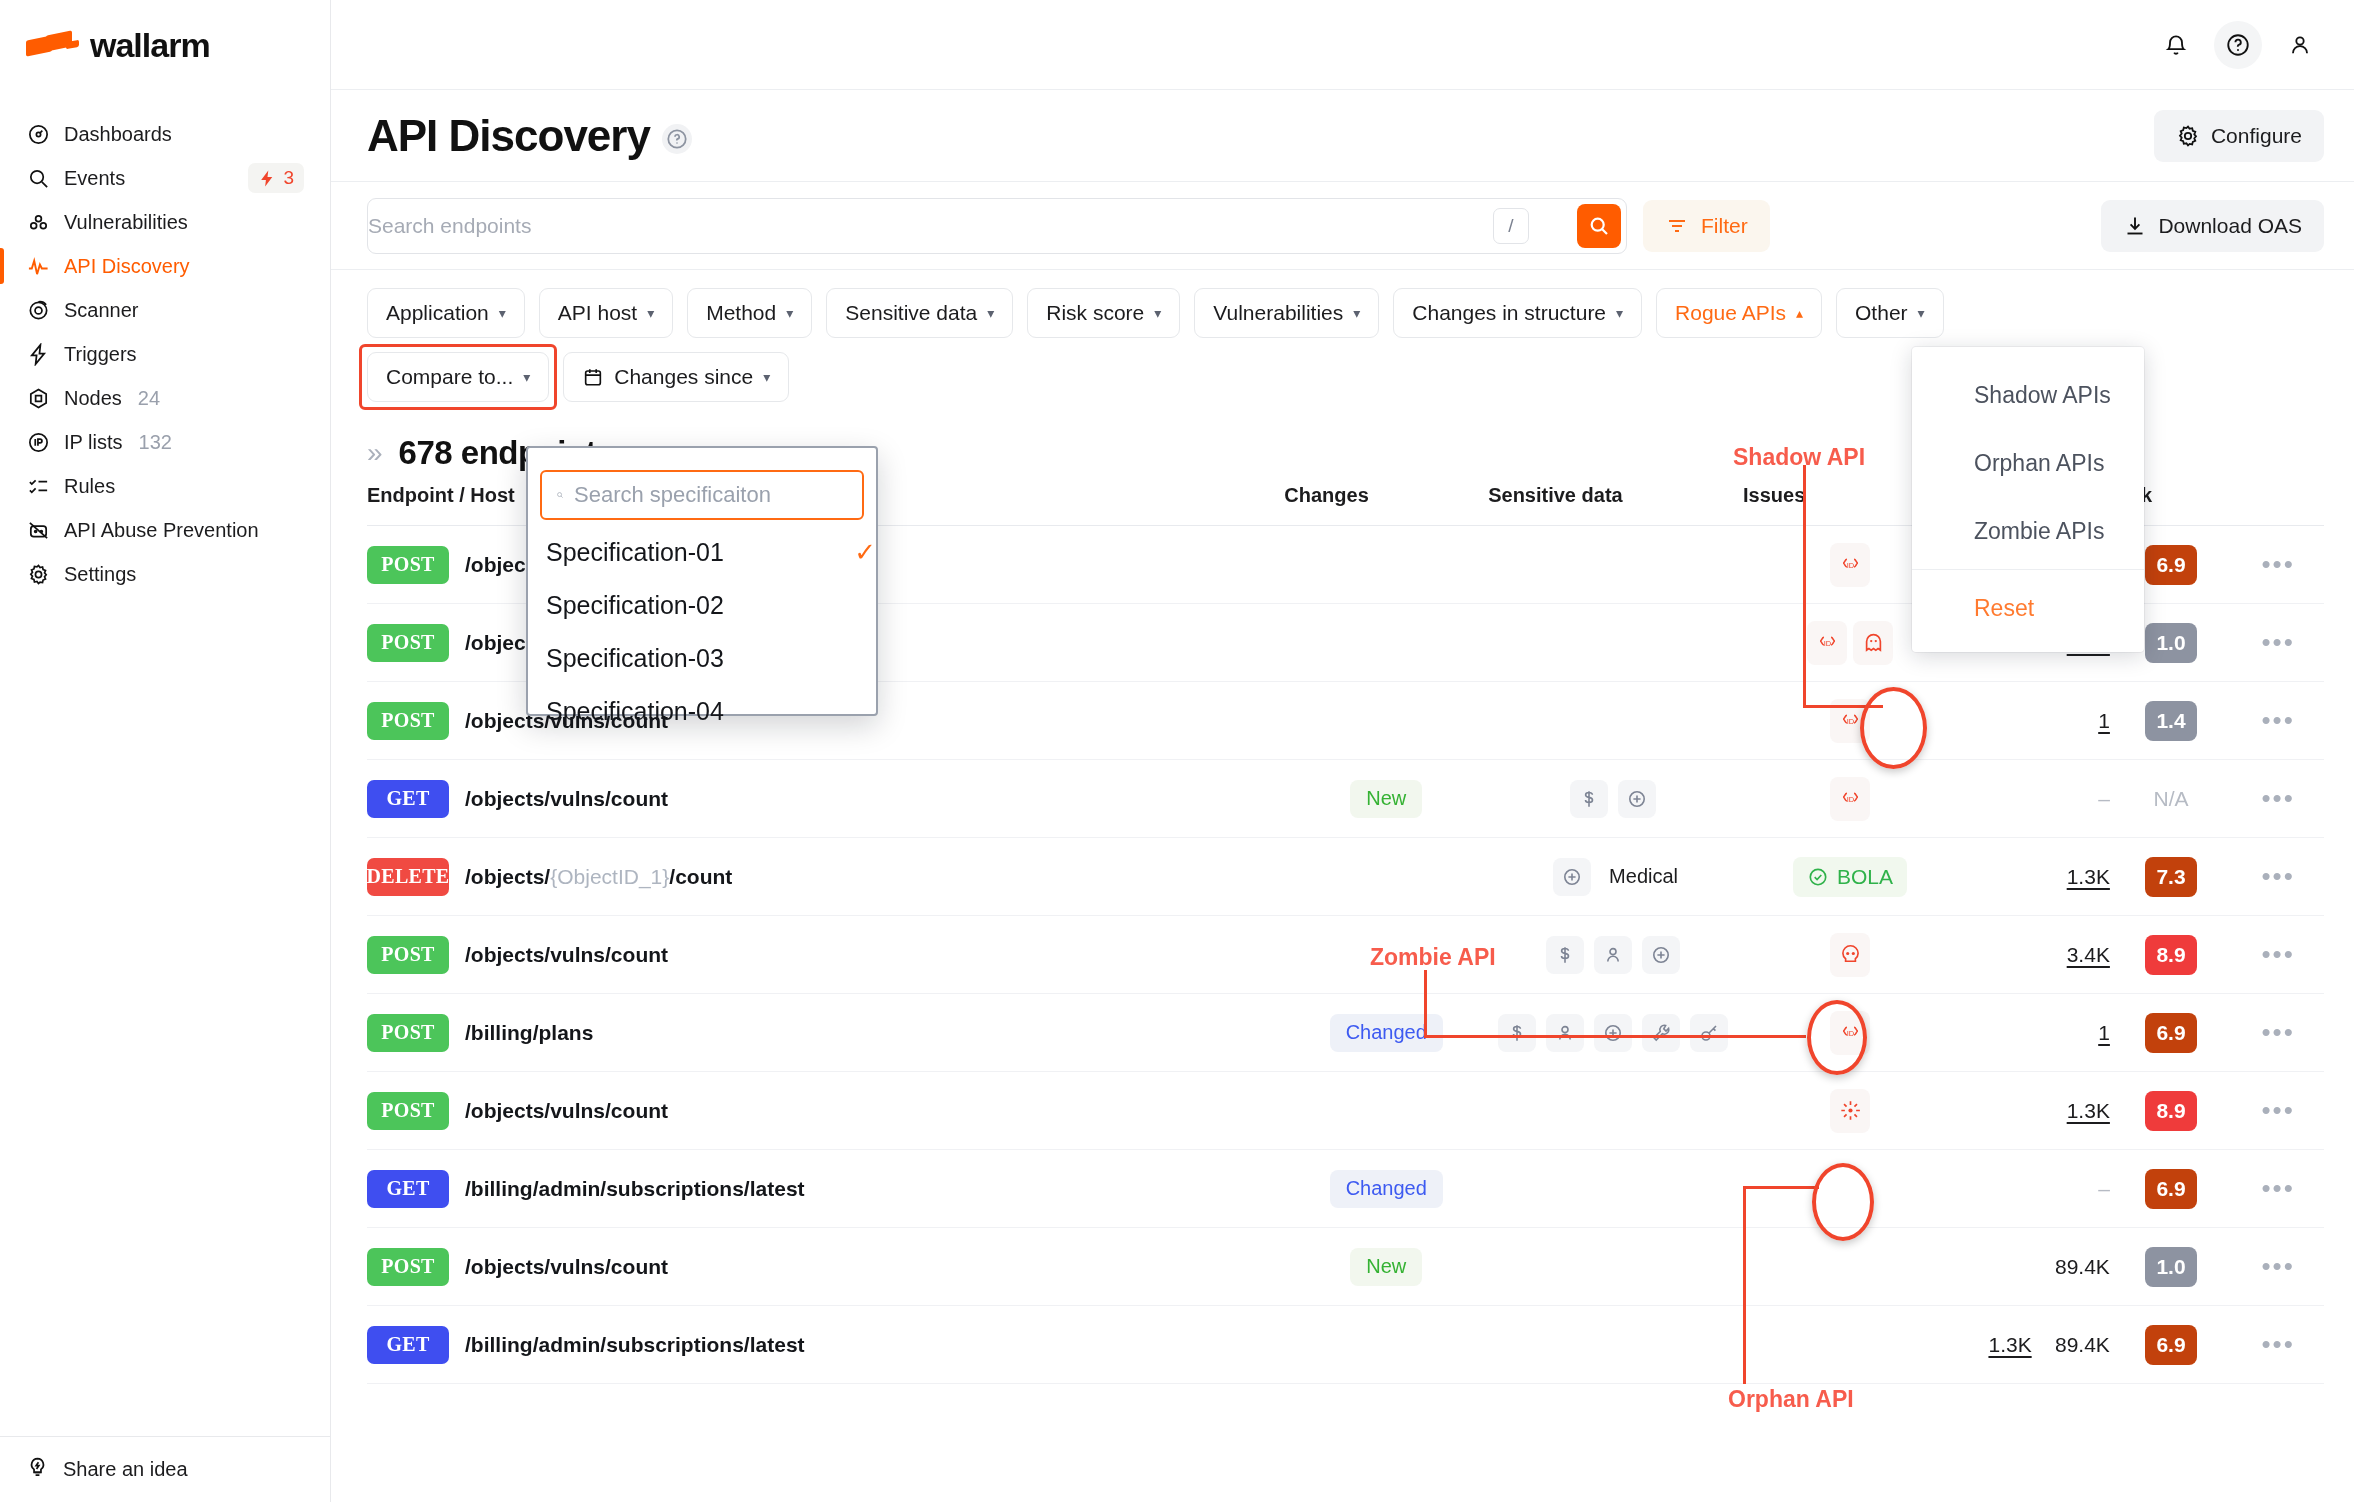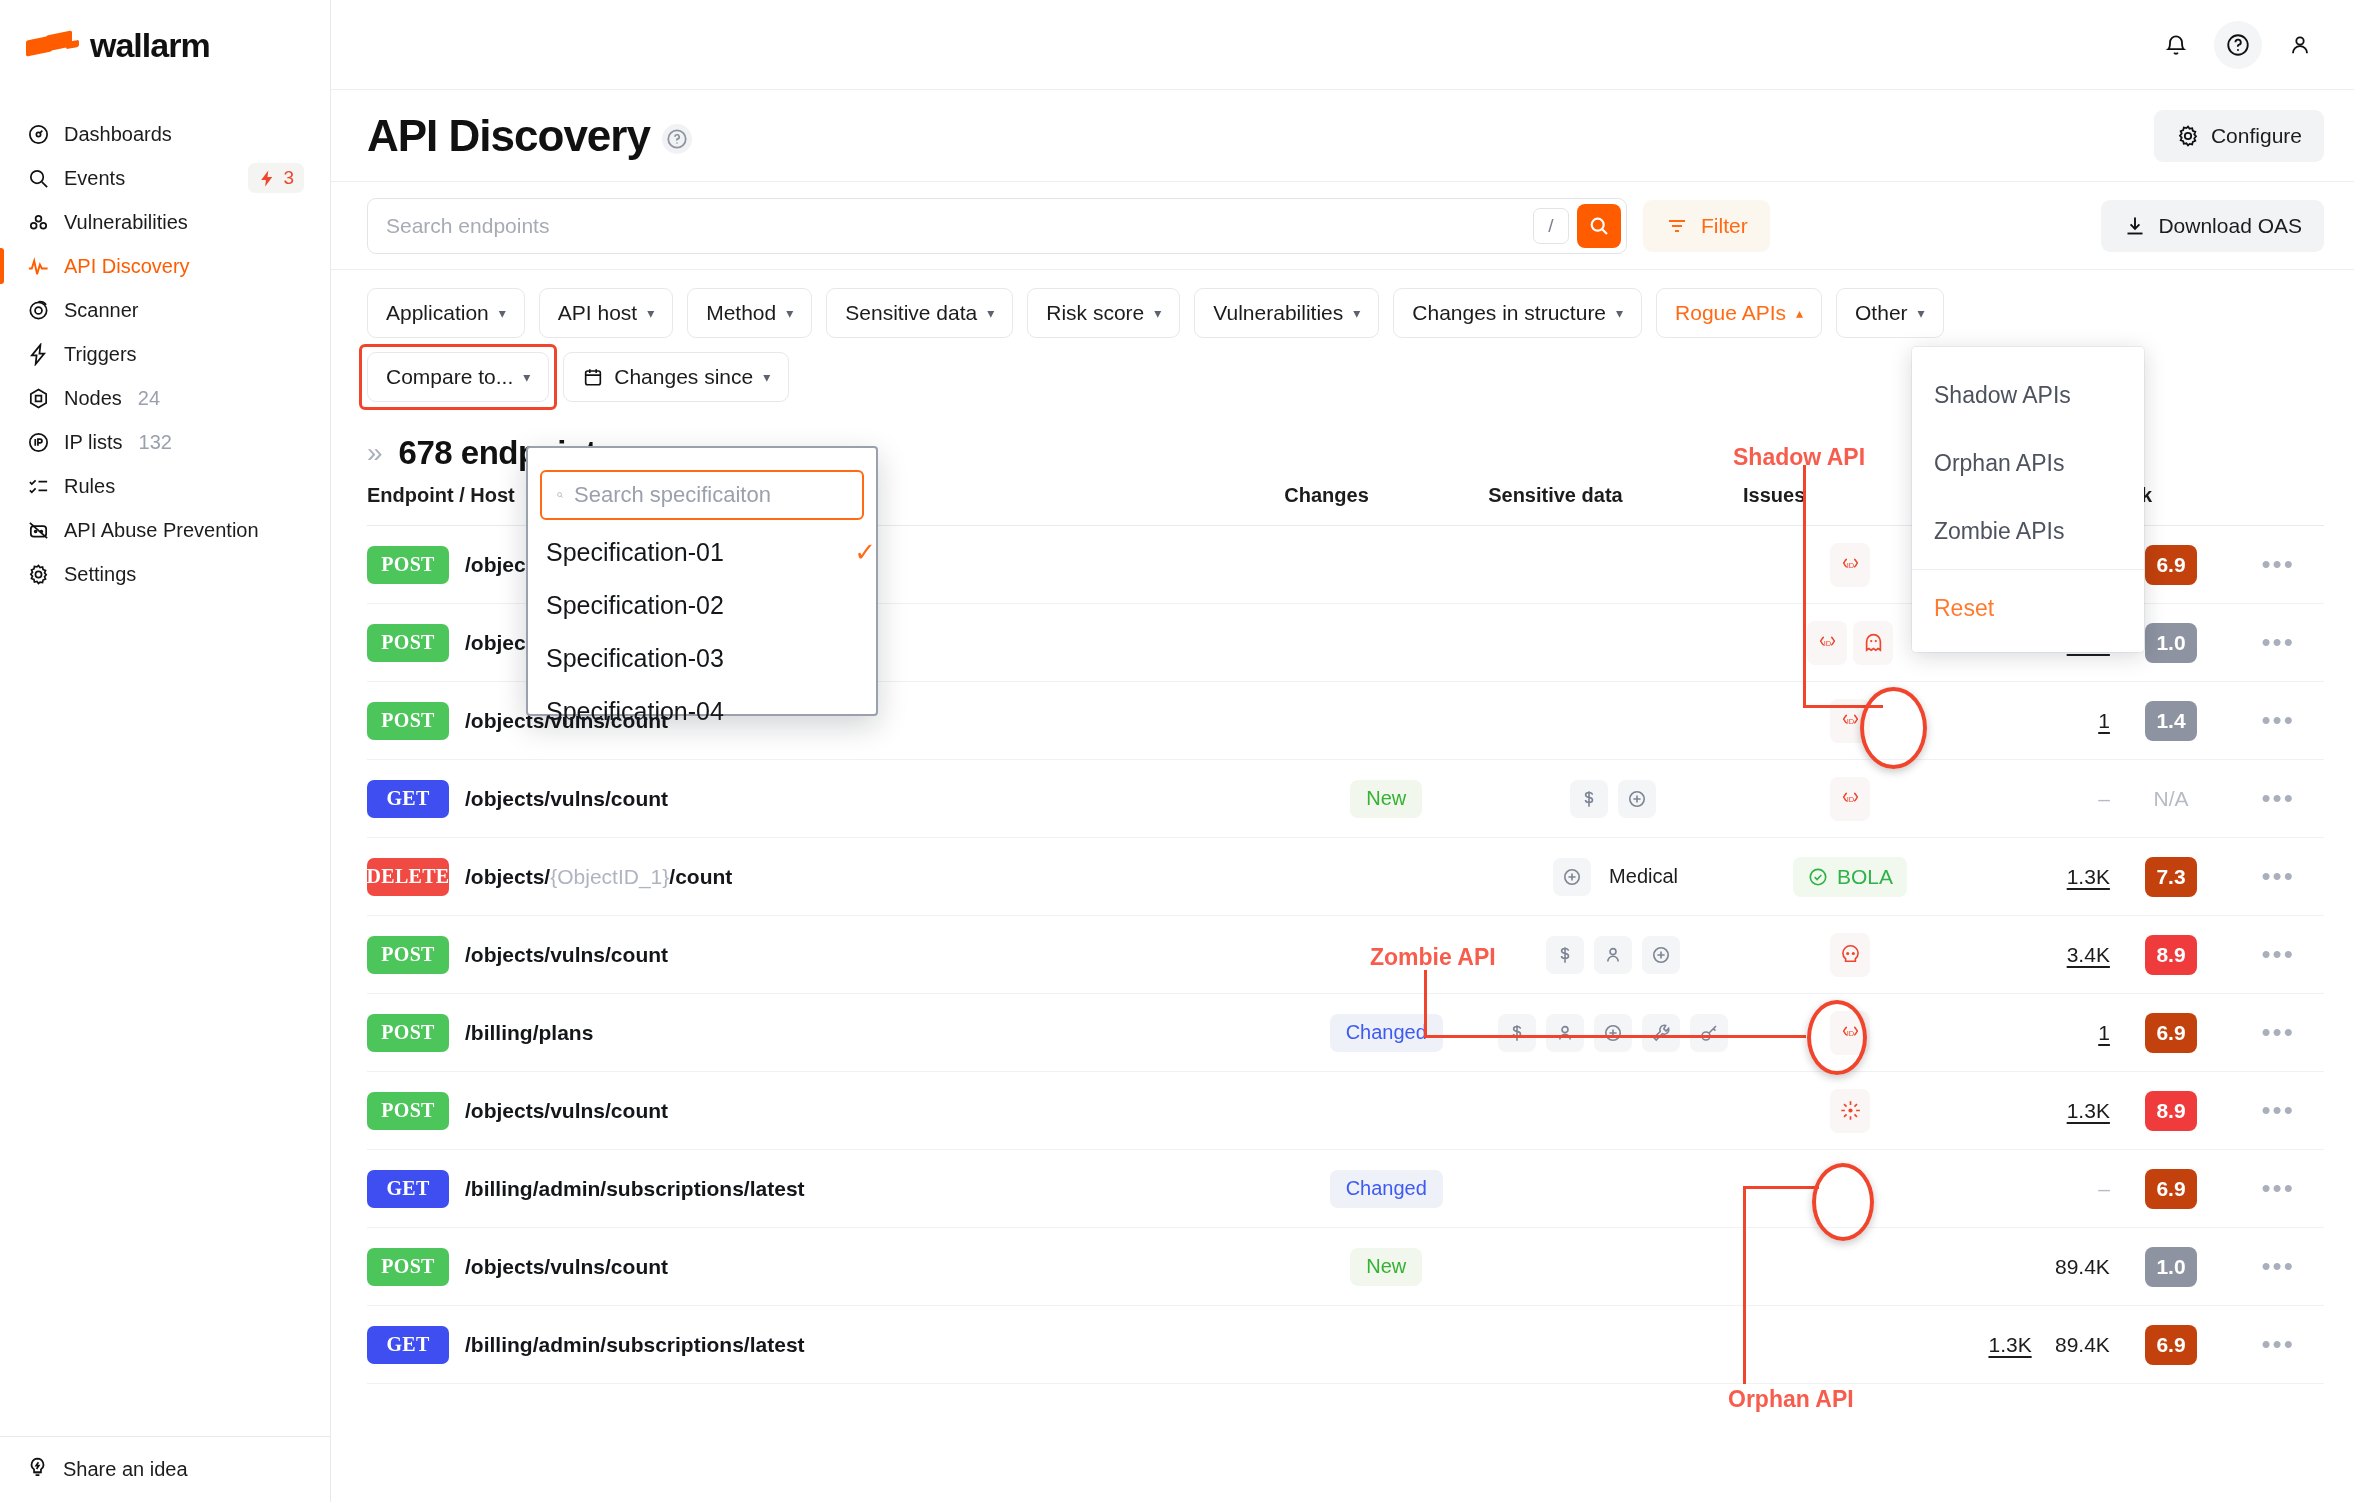--- a/index.html
+++ b/index.html
@@ -84,22 +84,23 @@
     height: 52px; padding: 0 22px; display: flex; align-items: center; gap: 11px;
     font-size: 21px; color: #1c1c1e; cursor: pointer; font-family: inherit;
   }
 
   .search-row {
     height: 88px; display: flex; align-items: center; padding: 0 30px 0 36px; gap: 16px;
     border-bottom: 1px solid #eceef1;
   }
   .search-box {
     flex: 1 1 auto; height: 56px; border: 1px solid #e2e4e8; border-radius: 9px;
-    display: flex; align-items: center; padding-left: 18px; padding-right: 5px; background: #fff;
+    display: flex; align-items: center; padding-right: 5px; background: #fff;
     max-width: 1260px;
+    gap: 40px;
   }
   .search-box input {
     flex: 1 1 auto; border: none; outline: none; font-size: 21px; color: #1c1c1e;
     font-family: inherit; background: transparent;
   }
   .search-box input::placeholder { color: #a6abb5; }
   .slash-key {
     width: 36px; height: 36px; border: 1px solid #e2e4e8; border-radius: 7px;
     display:flex; align-items:center; justify-content:center; color:#7b8190; font-size:19px;
     margin-right: 8px;
@@ -139,21 +140,21 @@
 
   
   .rogue-menu {
     position: absolute; top: 347px; left: 1912px; width: 232px;
     background: #fff; border-radius: 4px;
     box-shadow: 0 4px 22px rgba(20,25,40,.17), 0 0 0 1px rgba(20,25,40,.05);
     z-index: 60; padding: 14px 0 10px;
   }
   .rogue-menu .mi {
     height: 68px; display: flex; align-items: center; padding-left: 22px;
-    font-size: 23px; color: #4c525e; cursor: pointer;
+    font-size: 23px; color: #4c525e; cursor: pointer; margin-left: 40px;
   }
   .rogue-menu .sep { height: 1px; background: #eceef1; margin: 4px 0; }
   .rogue-menu .mi.reset { color: #ff7a2f; }
 
   
   .list-head {
     display: flex; align-items: center; gap: 16px;
     padding: 30px 30px 0 36px; height: 72px;
   }
   .chev-expand { color: #aab0bb; font-size: 28px; cursor: pointer; line-height: 1; }

